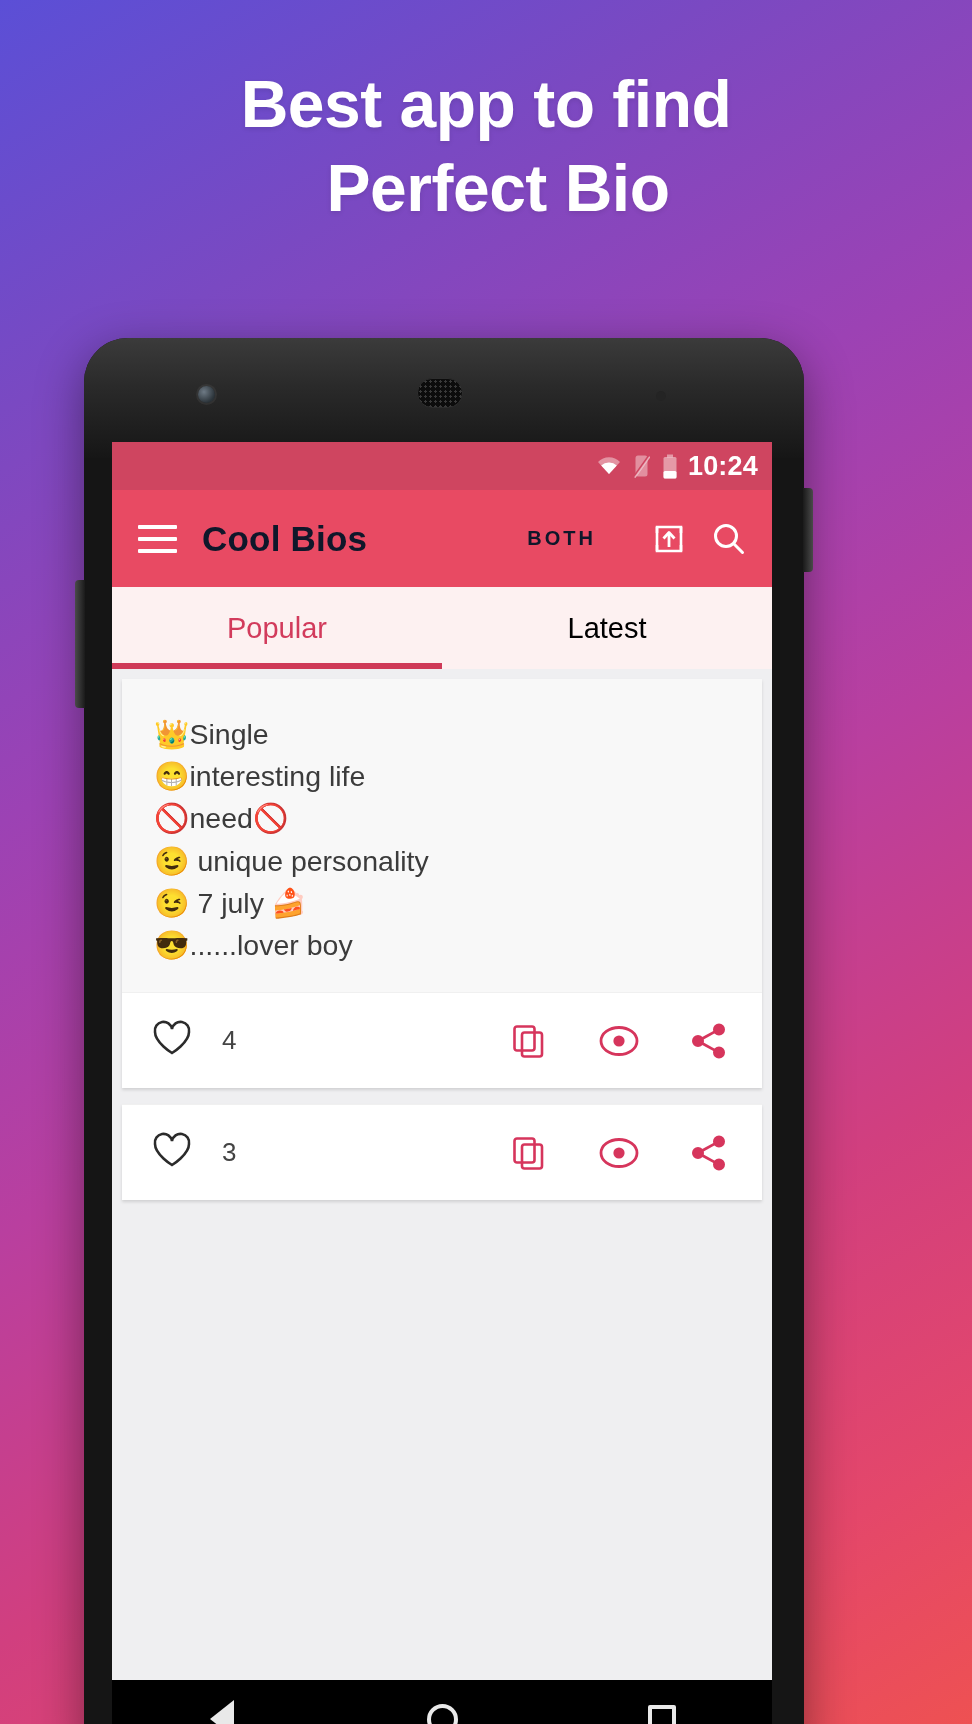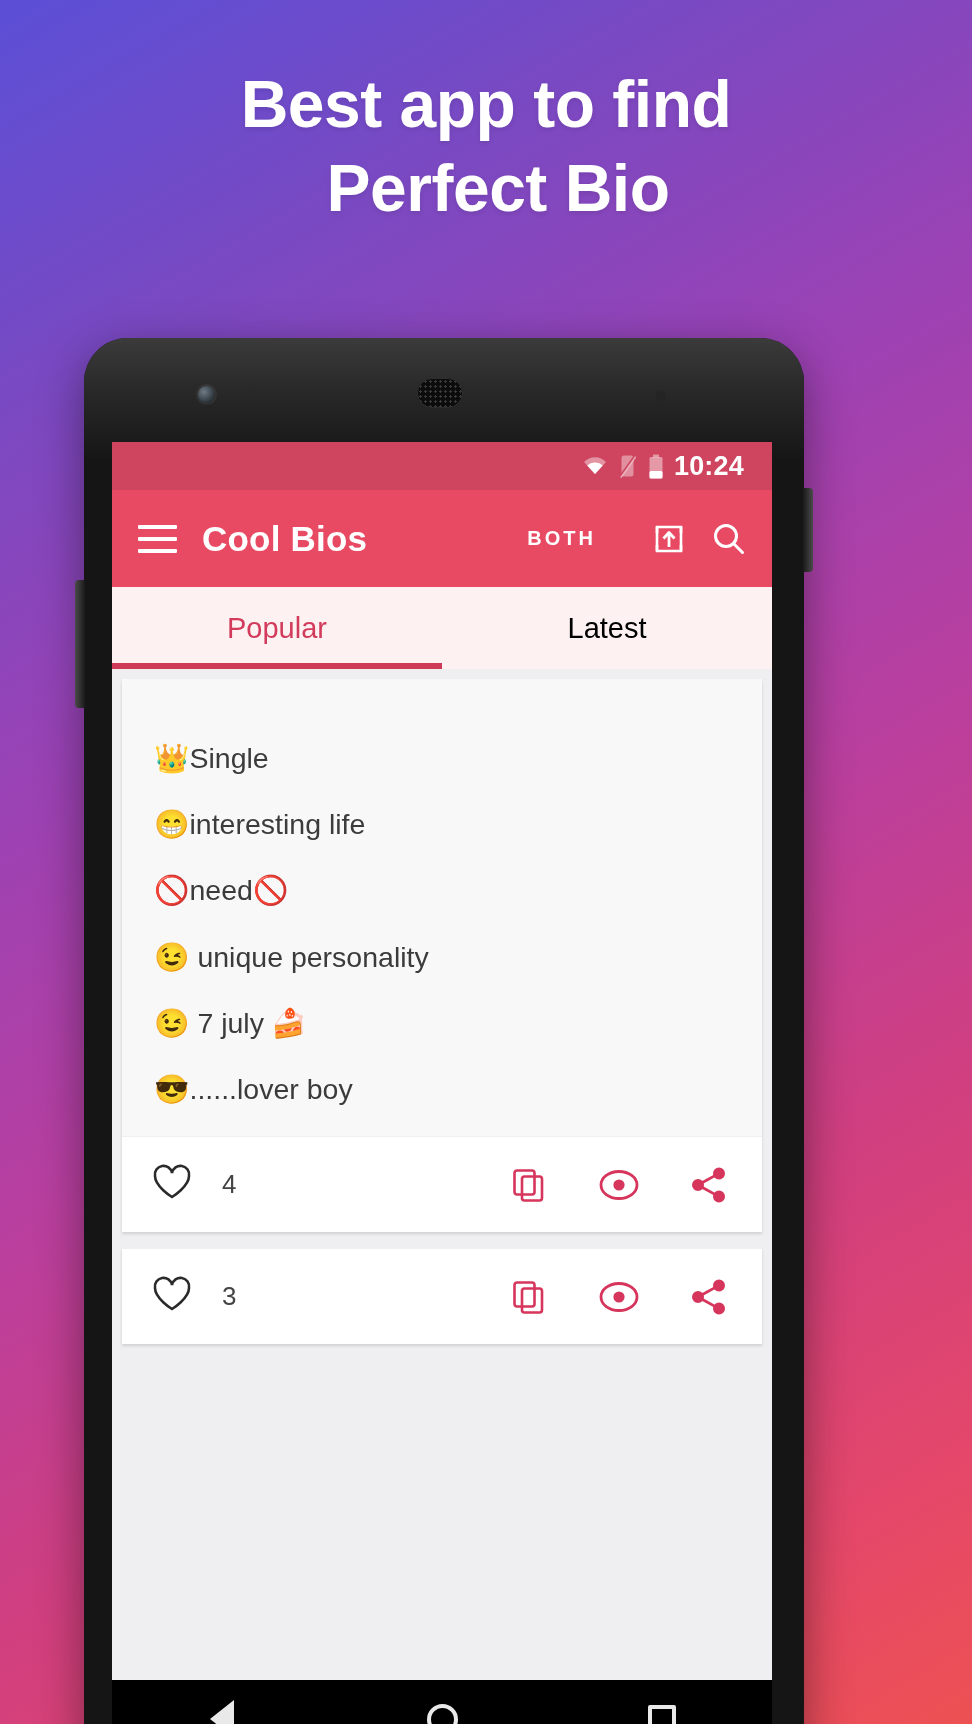--- a/index.html
+++ b/index.html
@@ -82,40 +82,40 @@
     width: 660px; height: 1316px;
     background: #efeff1;
     overflow: hidden;
   }
 
   
   .statusbar {
     height: 48px;
     background: #cf4560;
     display: flex; align-items: center; justify-content: flex-end;
-    padding-right: 28px;
+    padding-right: 14px;
     color: #ffffff;
   }
   .sb-icons { display: flex; align-items: center; gap: 12px; }
   .ico-wifi { width: 24px; height: 18px; position: relative; }
   .ico-wifi svg { display: block; }
   .ico-silent { width: 17px; height: 24px; position: relative; }
   .ico-batt { width: 16px; height: 25px; position: relative; }
   .sb-time {
     font-size: 27px; font-weight: bold; margin-left: 10px;
     letter-spacing: 0.2px;
   }
 
   
   .toolbar {
     height: 97px;
     background: #e84a63;
     display: flex; align-items: center;
     padding: 0 22px 0 26px;
-    color: #ffffff;
+    color: #0f172a;
   }
   .hamburger { width: 39px; height: 28px; display: flex; flex-direction: column;
                justify-content: space-between; cursor: pointer; }
   .hamburger span { display: block; height: 4px; background: #fff; border-radius: 1px; }
   .app-title {
     font-size: 35px; font-weight: bold;
     margin-left: 25px;
     letter-spacing: 0.2px;
   }
   .tb-spacer { flex: 1; }
@@ -155,21 +155,20 @@
     box-shadow: 0 2px 3px rgba(0,0,0,0.13);
   }
   .card-body {
     padding: 34px 32px 26px 32px;
   }
   .bio-line {
     font-size: 28.5px;
     line-height: 1.48;
     color: #3b3b3b;
     white-space: pre;
-    margin-top: 24px;
   }
   .card-actions {
     height: 96px;
     background: #ffffff;
     display: flex; align-items: center;
     padding: 0 30px;
     border-top: 1px solid #f0f0f0;
   }
   .like-group { display: flex; align-items: center; }
   .like-count {

